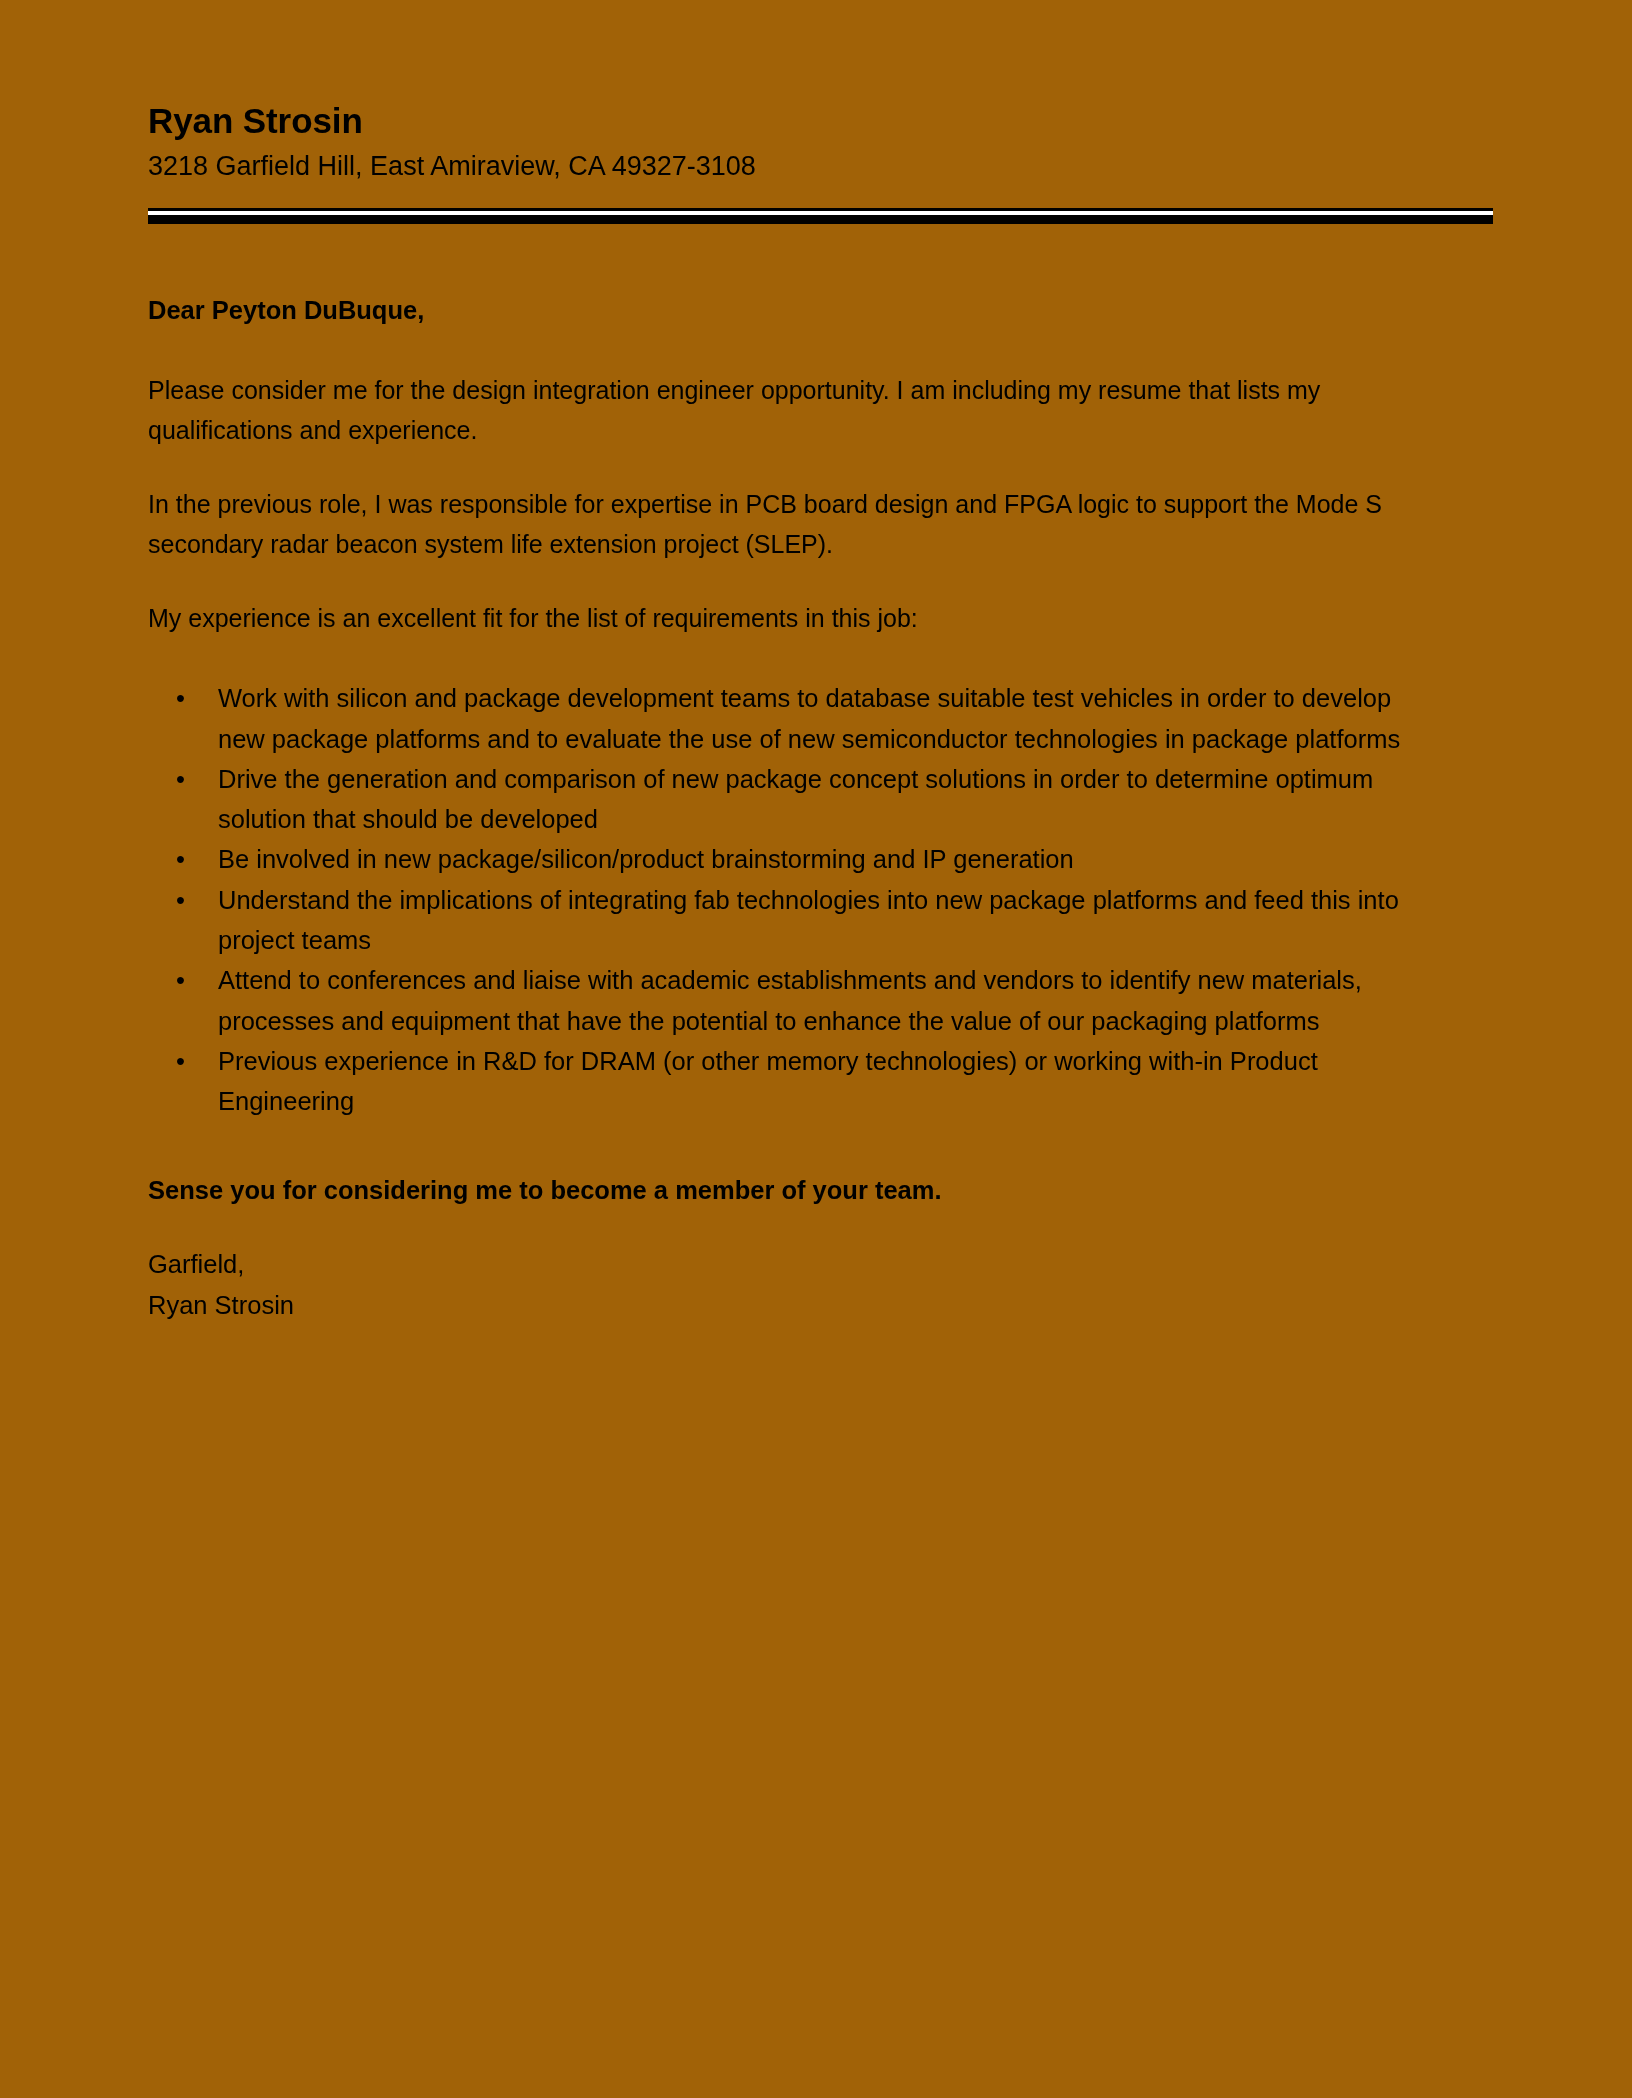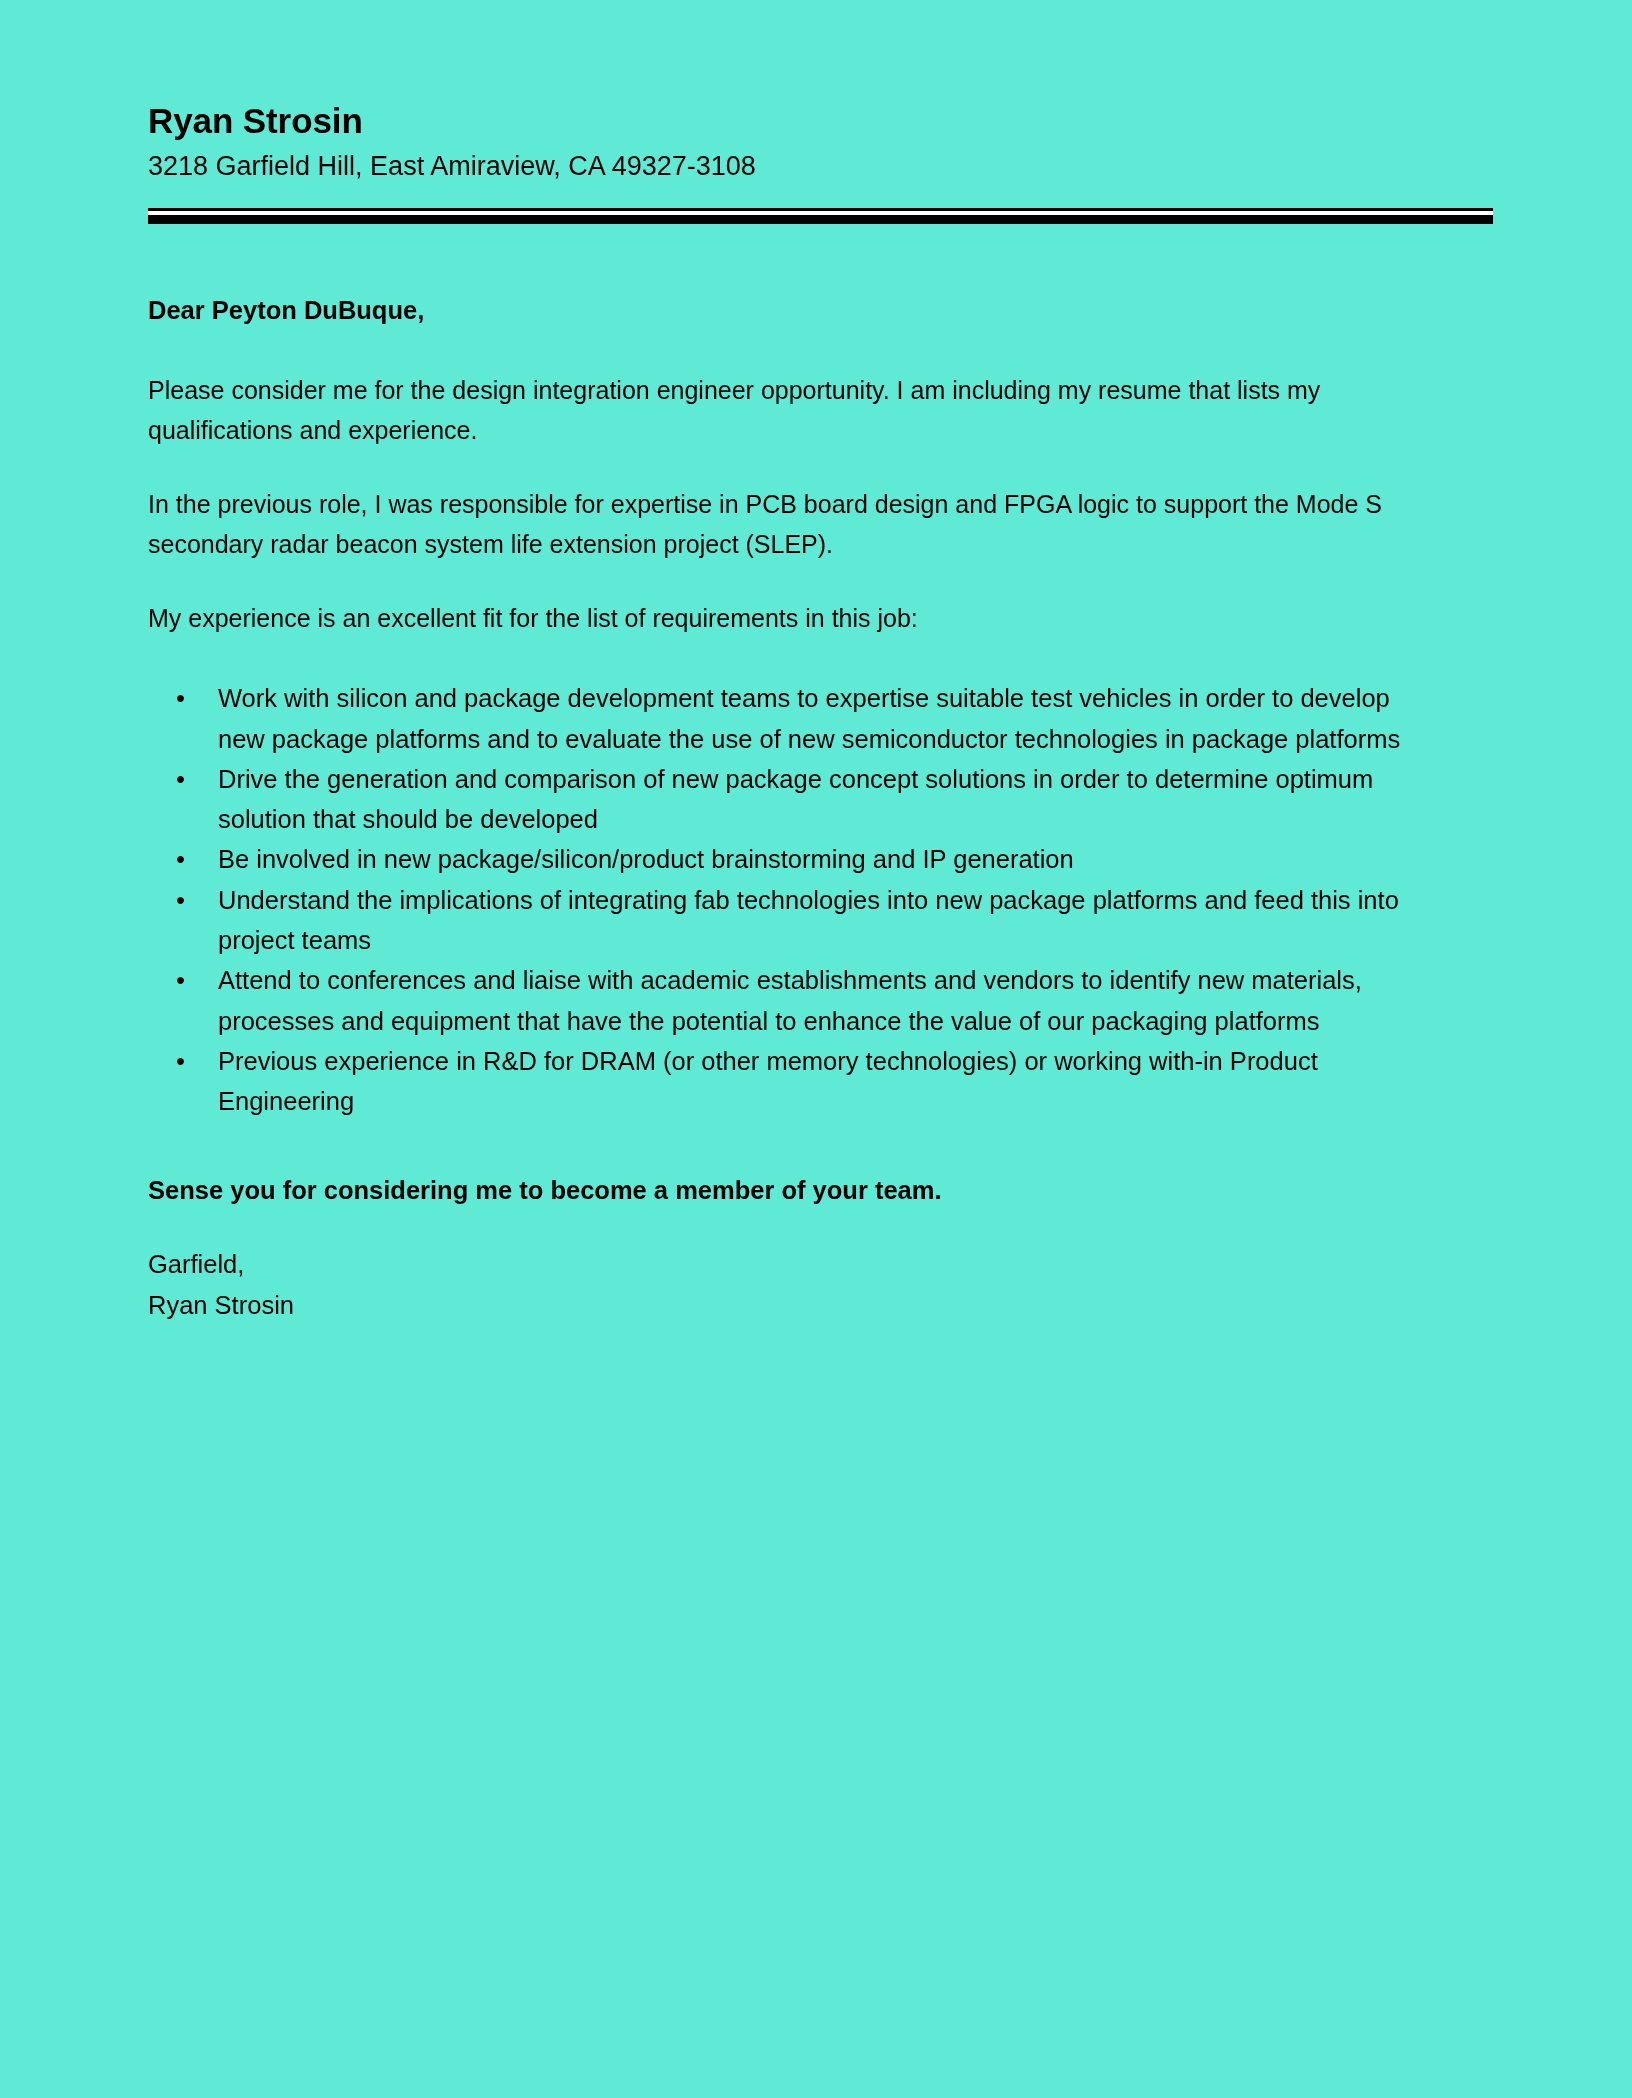--- a/index.html
+++ b/index.html
@@ -12,21 +12,21 @@
     height: 2098px;
     font-family: "Liberation Sans", sans-serif;
     color: #000000;
     -webkit-font-smoothing: antialiased;
   }
   .page {
     position: relative;
     width: 1632px;
     height: 2098px;
     box-sizing: border-box;
-    background: #5eead4;
+    background: #a16207;
     padding: 0;
     overflow: hidden;
   }
   .content {
     position: absolute;
     left: 148px;
     top: 0;
     width: 1320px;
   }
 
@@ -152,21 +152,21 @@
 
       <div class="salutation">Dear Peyton DuBuque,</div>
 
       <p class="para">Please consider me for the design integration engineer opportunity. I am including my resume that lists my qualifications and experience.</p>
 
       <p class="para">In the previous role, I was responsible for expertise in PCB board design and FPGA logic to support the Mode S secondary radar beacon system life extension project (SLEP).</p>
 
       <p class="para lead-in">My experience is an excellent fit for the list of requirements in this job:</p>
 
       <ul class="requirements">
-        <li>Work with silicon and package development teams to expertise suitable test vehicles in order to develop new package platforms and to evaluate the use of new semiconductor technologies in package platforms</li>
+        <li>Work with silicon and package development teams to database suitable test vehicles in order to develop new package platforms and to evaluate the use of new semiconductor technologies in package platforms</li>
         <li>Drive the generation and comparison of new package concept solutions in order to determine optimum solution that should be developed</li>
         <li>Be involved in new package/silicon/product brainstorming and IP generation</li>
         <li>Understand the implications of integrating fab technologies into new package platforms and feed this into project teams</li>
         <li>Attend to conferences and liaise with academic establishments and vendors to identify new materials, processes and equipment that have the potential to enhance the value of our packaging platforms</li>
         <li>Previous experience in R&amp;D for DRAM (or other memory technologies) or working with-in Product Engineering</li>
       </ul>
 
       <div class="closing-bold">Sense you for considering me to become a member of your team.</div>
 
       <div class="signoff">

